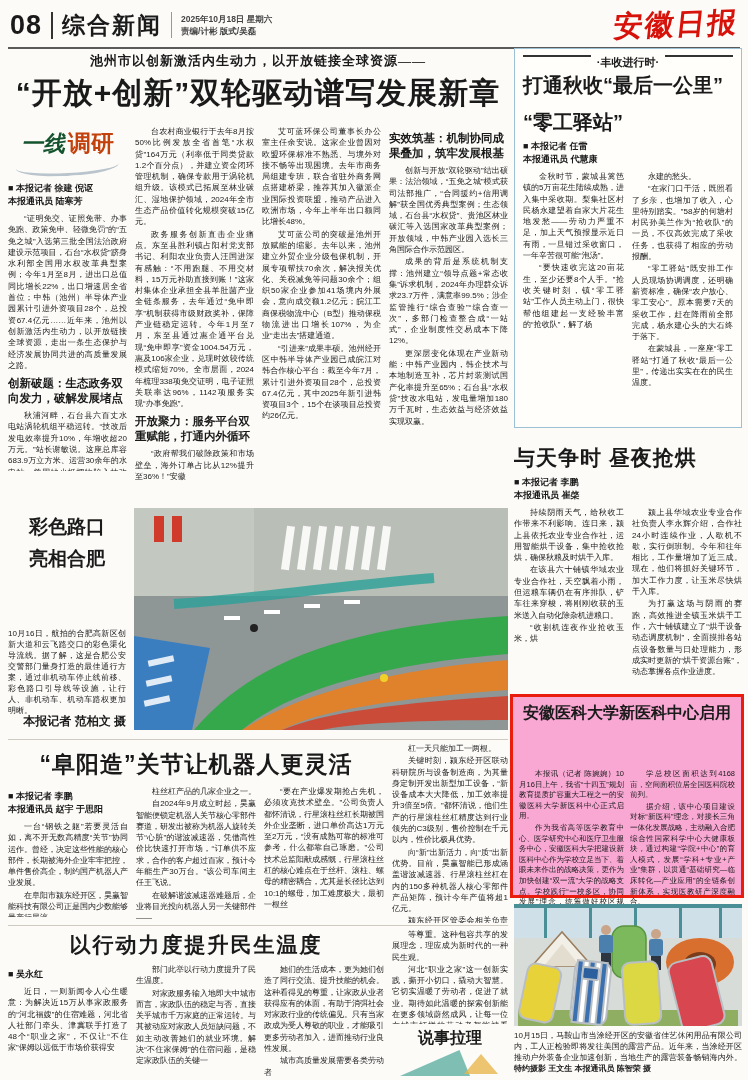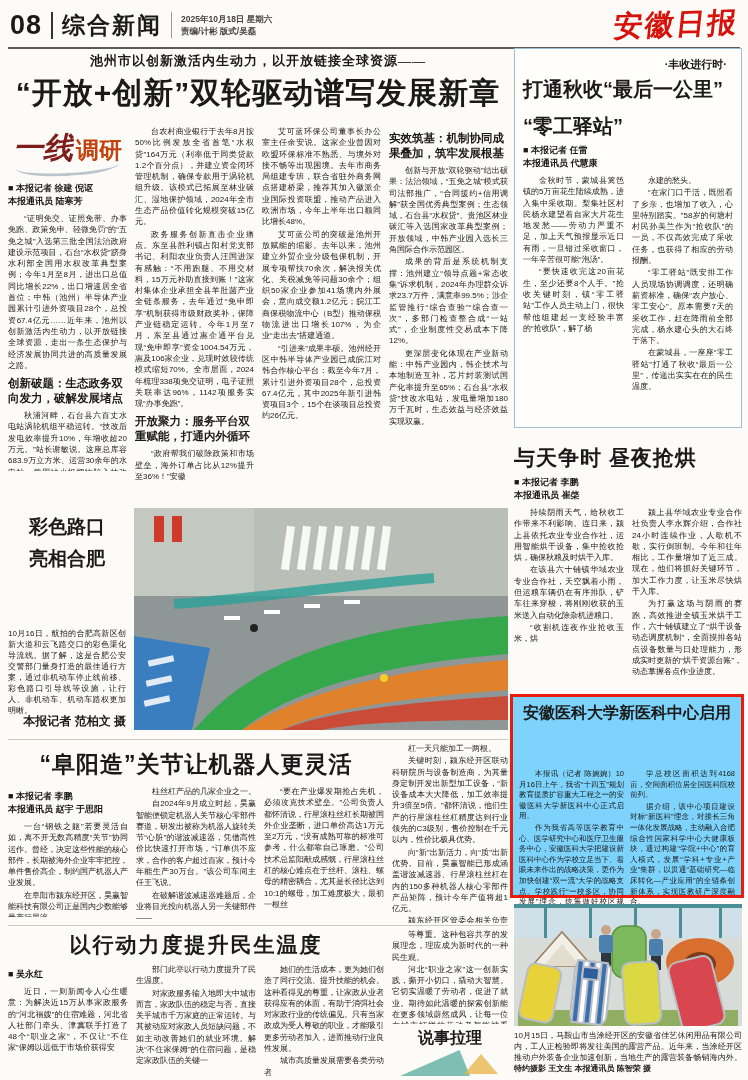--- a/index.html
+++ b/index.html
@@ -22,21 +22,21 @@
   .coltext{font-size:8px;line-height:11.3px;overflow:hidden;}
   .byline{margin:4px 0 5px;}
   .byline .para{text-indent:0;font-weight:bold;font-size:9px;line-height:13px;text-align:left;margin:0;}
   
   .sec-main{position:absolute;left:8px;top:52px;width:500px;height:682px;}
   .kicker{text-align:center;font-size:13px;font-weight:bold;font-family:"Liberation Serif","DejaVu Serif",serif;letter-spacing:1px;}
   .mainhead{text-align:center;font-size:30px;font-weight:900;letter-spacing:1px;margin-top:3px;}
   .cols-main{position:absolute;top:74px;left:0;right:0;height:378px;display:flex;gap:8px;}
   .cols-main .col{flex:1;}
   .badge{position:relative;height:50px;margin:2px 4px 4px;text-align:center;}
-  .badge-red{color:#7f1d1d;font-size:30px;font-weight:900;font-style:italic;font-family:"Liberation Serif","DejaVu Serif",serif;}
+  .badge-red{color:#14532d;font-size:22px;font-weight:900;font-style:italic;font-family:"Liberation Serif","DejaVu Serif",serif;}
   .badge-blue{color:#c2410c;font-size:23px;font-weight:900;margin-left:3px;}
   .badge-swoosh{position:absolute;left:4px;right:4px;bottom:2px;height:9px;
                 border-bottom:3px solid #b9c4cc;border-radius:0 0 60% 60%/0 0 100% 100%;transform:rotate(-3deg);}
   .photo-side{position:absolute;left:0;top:456px;width:118px;height:222px;}
   .photo-side h3{margin:6px 0 0;font-size:19px;font-weight:900;text-align:center;line-height:26px;}
   .photo-side .cap{position:absolute;bottom:14px;left:0;right:0;font-size:8px;line-height:11px;text-align:justify;}
   .photo-side .credit{position:absolute;bottom:0;right:0;font-size:12px;font-weight:bold;}
   .photo-main{position:absolute;left:126px;top:456px;width:374px;height:222px;overflow:hidden;background:#8f9696;}
   
   .divider-a{position:absolute;left:8px;top:739px;width:500px;border-top:1px solid #cfcabf;}
@@ -56,32 +56,32 @@
   .op-col4 .coltext{flex:1;}
   .logo-ssll{position:relative;height:52px;text-align:center;padding-top:4px;}
   .logo-ssll::before{content:"";position:absolute;left:8px;bottom:4px;width:70px;height:26px;background:#69b3a6;
                      clip-path:polygon(0 100%,100% 100%,85% 0);opacity:.85;}
   .logo-ssll::after{content:"";position:absolute;right:10px;bottom:6px;width:34px;height:20px;background:#e9b64e;
                     clip-path:polygon(0 100%,100% 100%,50% 0);opacity:.8;}
   .ssll{position:relative;z-index:2;font-weight:900;}
   
   .sec-harvest{position:absolute;left:514px;top:48px;width:228px;height:380px;border:1px solid #9cc0d4;
                box-sizing:border-box;padding:6px 8px;background:#fffefb;}
-  .tagrow{display:flex;align-items:flex-end;flex-direction:column;}
+  .tagrow{display:flex;align-items:flex-start;}
   .tagrow .line{flex:1;border-top:2px solid #333;}
   .tagrow .tag{margin:0 6px;font-size:11px;font-weight:900;}
   .sec-harvest h2{margin:10px 0 0;font-size:20px;font-weight:900;line-height:27px;}
   .cols2{display:flex;gap:8px;overflow:hidden;}
   .cols2 .col{flex:1;}
   .sec-harvest .cols2{height:238px;}
   .sec-dry{position:absolute;left:514px;top:434px;width:228px;height:254px;}
   .sec-dry h2{margin:10px 0 2px;font-size:21px;font-weight:900;letter-spacing:1px;}
   .sec-dry .cols2{height:196px;}
   .sec-med{position:absolute;left:510px;top:694px;width:234px;height:204px;border:3px solid #ea1c0d;
-           box-sizing:border-box;padding:4px 6px;background:#7dd3fc;}
+           box-sizing:border-box;padding:4px 6px;background:#f9a8d4;}
   .sec-med h2{margin:2px 0 4px;font-size:16px;font-weight:900;text-align:center;}
   .sec-med .cols2{height:162px;gap:6px;margin-top:45px;}
   .sec-med .coltext{font-size:7.5px;line-height:10.6px;}
   .photo2{position:absolute;left:514px;top:904px;width:228px;height:122px;overflow:hidden;background:#e8edf0;}
   .cap2{position:absolute;left:514px;top:1030px;width:228px;font-size:8px;line-height:11px;text-align:justify;}
   .cap2 .credit{font-weight:bold;}
   .cap1-credit{font-weight:bold;}
 </style>
 </head>
 <body>

